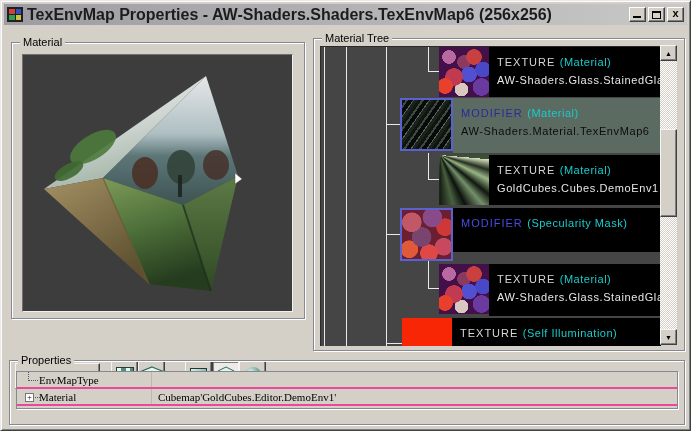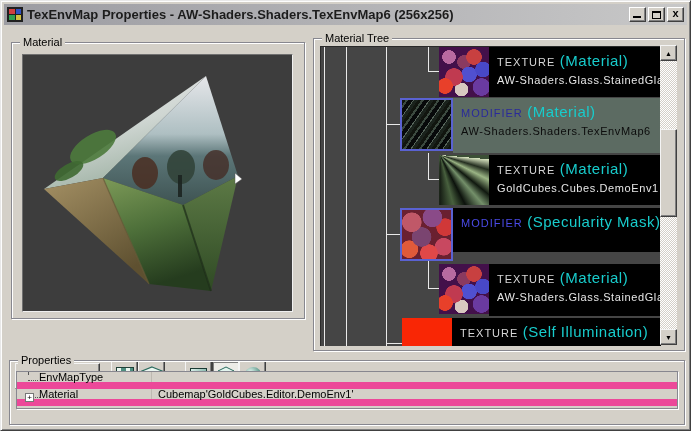--- a/index.html
+++ b/index.html
@@ -12,21 +12,21 @@
     box-shadow: inset 1px 1px 0 #fdfdfd, inset -1px -1px 0 #808080; }
 
   
   .titlebar { position:absolute; left:3px; top:3px; right:3px; height:21px;
     background:linear-gradient(90deg,#9c9ca2,#c8c8c8); display:flex; align-items:center; padding:0 3px; }
   .app-icon { width:16px; height:15px; margin-right:4px; position:relative; background:#202020;
     display:grid; grid-template-columns:1fr 1fr; grid-template-rows:1fr 1fr; padding:2px; gap:1px; }
   .app-icon i { display:block; }
   .app-icon i:nth-child(1){background:#d04040;} .app-icon i:nth-child(2){background:#3050c0;}
   .app-icon i:nth-child(3){background:#30a050;} .app-icon i:nth-child(4){background:#d0c040;}
-  .title-text { font-size:13px; font-weight:bold; color:#1c1c1c; white-space:nowrap; overflow:hidden; }
+  .title-text { font-size:16px; font-weight:bold; color:#1c1c1c; white-space:nowrap; overflow:hidden; }
   .win-buttons { margin-left:auto; display:flex; gap:2px; }
   .win-btn { width:17px; height:15px; background:#d4d0c8; font-size:10px; line-height:11px; text-align:center;
     color:#000; border-top:1px solid #fff; border-left:1px solid #fff;
     border-right:1px solid #404040; border-bottom:1px solid #404040;
     box-shadow: inset -1px -1px 0 #808080; cursor:default; font-weight:bold; position:relative; }
   .glyph-min { position:absolute; left:3px; right:4px; bottom:3px; border-bottom:2px solid #000; }
   .glyph-max { position:absolute; left:3px; top:3px; width:9px; height:8px; border:1px solid #000; border-top:2px solid #000; }
   .glyph-close { font-size:11px; font-weight:bold; }
 
   
@@ -65,21 +65,21 @@
   #tree-group { left:312px; top:37px; width:372px; height:313px; }
   #tree-canvas { position:absolute; left:6px; top:7px; width:341px; height:300px; background:#454545; overflow:hidden;
     border-top:1px solid #2a2a2a; border-left:1px solid #2a2a2a; }
   .guide { position:absolute; width:1px; background:#e9e9e9; top:0; bottom:0; }
   .branch { position:absolute; background:#e9e9e9; }
 
   .tree-row { position:absolute; display:flex; }
   .thumb { width:50px; height:50px; flex:0 0 auto; }
   .row-label { flex:1; background:#000; padding:5px 0 0 8px; overflow:hidden; white-space:nowrap; }
   .row-type { font-size:11px; letter-spacing:1px; color:#d6d6d6; }
-  .row-subtype { font-size:15px; color:#18cccc; letter-spacing:0.5px; }
+  .row-subtype { font-size:11px; color:#18cccc; letter-spacing:0.5px; }
   .row-name { font-size:11px; color:#e6e6e6; letter-spacing:0.6px; margin-top:4px; }
   .tree-row.modifier .row-type { color:#4a4ae6; }
   .tree-row.selected .row-label { background:#5c6b62; }
   .tree-row.selected .row-type { color:#2a2a9a; }
   .tree-row.selected .row-name { color:#0c0c0c; }
   .thumb.bordered { width:53px; height:53px; border:2px solid #5a62d2; }
 
   .thumb-glass { background:#43104a;
     background-image:
       radial-gradient(circle 8px at 12% 78%, #e8402a 95%, transparent),
@@ -112,22 +112,22 @@
     border-right:1px solid #404040; border-bottom:1px solid #404040; box-shadow: inset -1px -1px 0 #808080; }
   #sb-up { top:0; } #sb-down { bottom:0; }
   #sb-thumb { position:absolute; left:0; top:84px; width:17px; height:88px; background:#d4d0c8;
     border-top:1px solid #f4f4f4; border-left:1px solid #f4f4f4;
     border-right:1px solid #404040; border-bottom:1px solid #404040; box-shadow: inset -1px -1px 0 #808080; }
 
   
   #props-group { left:8px; top:359px; width:676px; height:65px; }
   #props-panel { position:absolute; left:6px; top:10px; width:662px; height:38px; background:#d4d0c8;
     border:1px solid #87878f; box-shadow:1px 1px 0 #fff; }
-  .prop-row { position:relative; height:17px; border-bottom:7px solid #ec4899; display:flex; align-items:center;
-    font-size:11px; color:#000; }
+  .prop-row { position:relative; height:17px; border-bottom:2px solid #ec4899; display:flex; align-items:center;
+    font-size:11px; color:#000;font-family:Liberation Serif, serif; }
   .prop-glyphcol { width:14px; margin-left:8px; height:100%; position:relative; flex:0 0 auto; }
   .dotted-v { position:absolute; left:3px; top:0; bottom:8px; border-left:1px dotted #555; }
   .dotted-h { position:absolute; left:3px; top:8px; width:10px; border-top:1px dotted #555; }
   .plus-box { position:absolute; left:0; top:4px; width:9px; height:9px; background:#fff; border:1px solid #777;
     font-size:8px; line-height:7px; text-align:center; color:#000; }
   .prop-name { width:112px; flex:0 0 auto; }
   .prop-sep { width:1px; height:100%; background:#bdb9b1; margin-right:6px; flex:0 0 auto; }
   .prop-value { flex:1; }
 </style>
 </head>
@@ -258,21 +258,21 @@
           <span class="row-subtype">(Material)</span>
           <div class="row-name">AW-Shaders.Glass.StainedGlass2a</div>
         </div>
       </div>
 
       <div class="tree-row modifier selected" style="left:79px;top:51px;width:262px;height:55px">
         <div class="thumb bordered thumb-envmap"></div>
         <div class="row-label">
           <span class="row-type">MODIFIER</span>
           <span class="row-subtype">(Material)</span>
-          <div class="row-name">AW-Shaders.Shaders.TexEnvMap6</div>
+          <div class="row-name">AW-Shaders.Material.TexEnvMap6</div>
         </div>
       </div>
 
       <div class="tree-row texture" style="left:118px;top:108px;width:223px;height:50px">
         <div class="thumb thumb-goldcubes"></div>
         <div class="row-label">
           <span class="row-type">TEXTURE</span>
           <span class="row-subtype">(Material)</span>
           <div class="row-name">GoldCubes.Cubes.DemoEnv1</div>
         </div>

